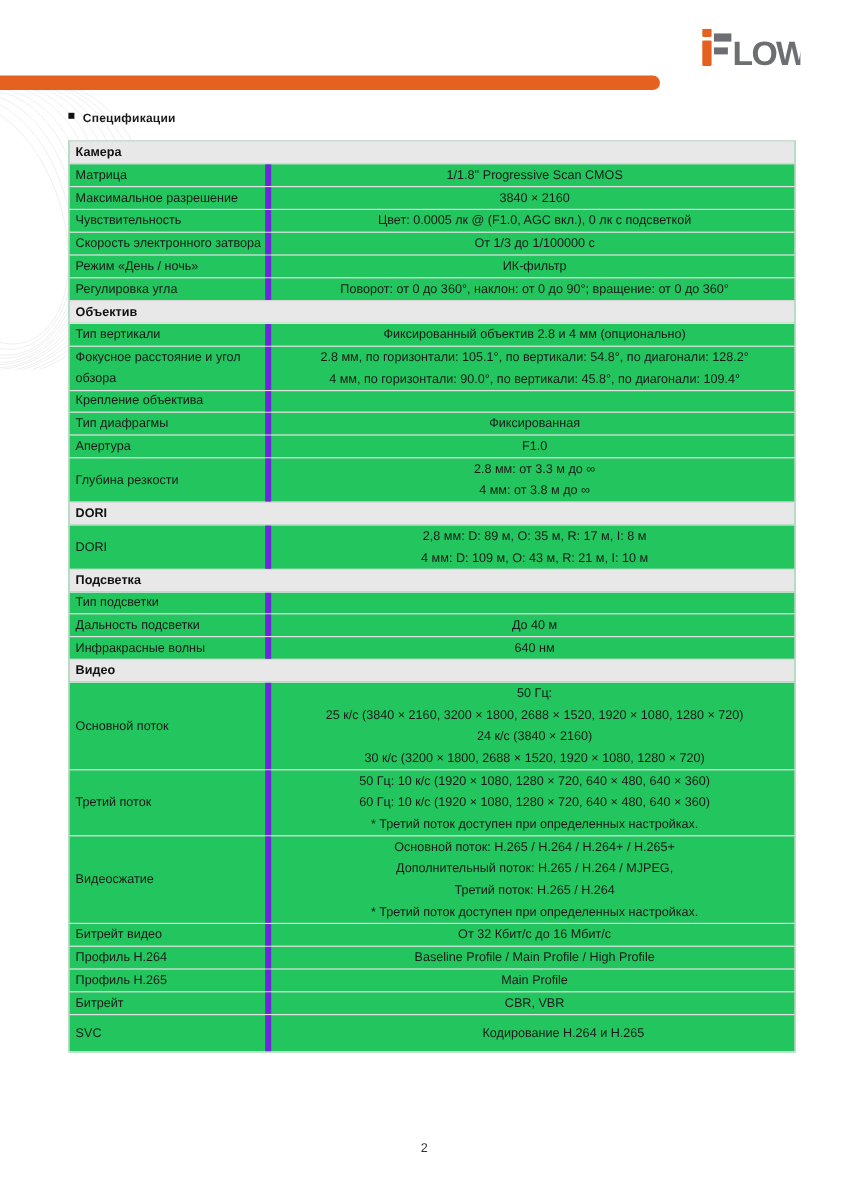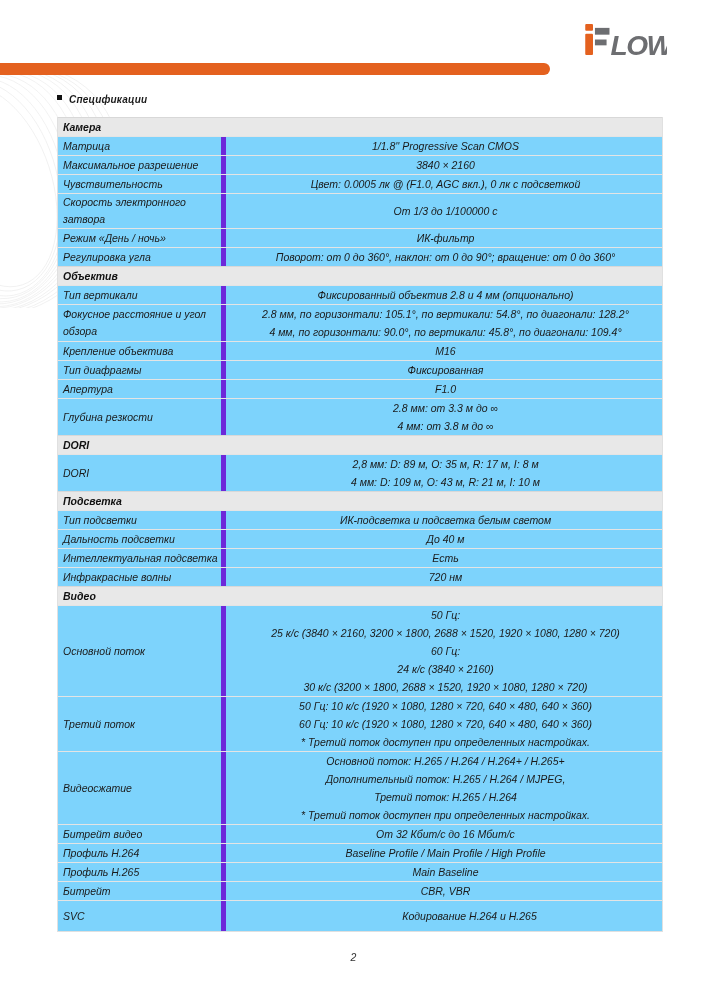--- a/index.html
+++ b/index.html
@@ -1,36 +1,36 @@
 <!DOCTYPE html>
 <html lang="ru"><head>
 <meta charset="utf-8">
 <style>
   html,body{margin:0;padding:0;background:#ffffff;}
   .page{
     position:relative;width:707px;height:1000px;margin:0 auto;background:#ffffff;
-    font-family:"Liberation Sans",sans-serif;color:#1a1a1a;overflow:hidden;font-style:italic;
+    font-family:"Liberation Sans",sans-serif;color:#1a1a1a;overflow:hidden;
   }
   
   .swirl{position:absolute;left:-58px;top:68px;pointer-events:none;}
   
   .orange-bar{
     position:absolute;left:0;top:63px;width:550px;height:12px;
     background:#E4611F;border-radius:0 6px 6px 0;
   }
   
   .logo{position:absolute;top:24px;right:40px;width:84px;height:32px;}
   
   .title-row{position:absolute;left:57px;top:94px;font-size:10px;font-weight:bold;letter-spacing:0.2px;}
   .bullet{display:inline-block;width:5px;height:5px;background:#111;margin-right:7px;vertical-align:3px;}
   
   .spec-table{
     position:absolute;left:57px;top:117px;width:606px;
     font-size:10.5px;border:1px solid #E0E0E0;border-top:none;box-sizing:border-box;
-    background:#7dd3fc;
+    background:#22c55e;
   }
   .section-header{
     background:#E8E8E8;font-weight:bold;line-height:18px;height:18px;
     padding:0 0 0 5px;border-top:1px solid #D8D8D8;color:#111;
   }
   .row{display:flex;border-top:1px solid #E4E4E4;}
   .cell-label{
     width:168px;box-sizing:border-box;padding:0 3px 0 5px;
     border-right:5px solid #6d28d9;display:flex;align-items:center;
     line-height:17px;flex-shrink:0;
@@ -128,23 +128,20 @@
       </div>
       <div class="row">
         <div class="cell-label">Фокусное расстояние и угол обзора</div>
         <div class="cell-value">
           <div class="value-line">2.8 мм, по горизонтали: 105.1°, по вертикали: 54.8°, по диагонали: 128.2°</div>
           <div class="value-line">4 мм, по горизонтали: 90.0°, по вертикали: 45.8°, по диагонали: 109.4°</div>
         </div>
       </div>
       <div class="row">
         <div class="cell-label">Крепление объектива</div>
-        <div class="cell-value">
-          <div class="value-line">M16</div>
-        </div>
       </div>
       <div class="row">
         <div class="cell-label">Тип диафрагмы</div>
         <div class="cell-value">
           <div class="value-line">Фиксированная</div>
         </div>
       </div>
       <div class="row">
         <div class="cell-label">Апертура</div>
         <div class="cell-value">
@@ -162,49 +159,39 @@
       <div class="row">
         <div class="cell-label">DORI</div>
         <div class="cell-value">
           <div class="value-line">2,8 мм: D: 89 м, O: 35 м, R: 17 м, I: 8 м</div>
           <div class="value-line">4 мм: D: 109 м, O: 43 м, R: 21 м, I: 10 м</div>
         </div>
       </div>
       <div class="section-header">Подсветка</div>
       <div class="row">
         <div class="cell-label">Тип подсветки</div>
-        <div class="cell-value">
-          <div class="value-line">ИК-подсветка и подсветка белым светом</div>
-        </div>
       </div>
       <div class="row">
         <div class="cell-label">Дальность подсветки</div>
         <div class="cell-value">
           <div class="value-line">До 40 м</div>
         </div>
       </div>
       <div class="row">
-        <div class="cell-label">Интеллектуальная подсветка</div>
-        <div class="cell-value">
-          <div class="value-line">Есть</div>
-        </div>
-      </div>
-      <div class="row">
         <div class="cell-label">Инфракрасные волны</div>
         <div class="cell-value">
-          <div class="value-line">720 нм</div>
+          <div class="value-line">640 нм</div>
         </div>
       </div>
       <div class="section-header">Видео</div>
       <div class="row">
         <div class="cell-label">Основной поток</div>
         <div class="cell-value">
           <div class="value-line">50 Гц:</div>
           <div class="value-line">25 к/с (3840 × 2160, 3200 × 1800, 2688 × 1520, 1920 × 1080, 1280 × 720)</div>
-          <div class="value-line">60 Гц:</div>
           <div class="value-line">24 к/с (3840 × 2160)</div>
           <div class="value-line">30 к/с (3200 × 1800, 2688 × 1520, 1920 × 1080, 1280 × 720)</div>
         </div>
       </div>
       <div class="row">
         <div class="cell-label">Третий поток</div>
         <div class="cell-value">
           <div class="value-line">50 Гц: 10 к/с (1920 × 1080, 1280 × 720, 640 × 480, 640 × 360)</div>
           <div class="value-line">60 Гц: 10 к/с (1920 × 1080, 1280 × 720, 640 × 480, 640 × 360)</div>
           <div class="value-line">* Третий поток доступен при определенных настройках.</div>
@@ -227,21 +214,21 @@
       </div>
       <div class="row">
         <div class="cell-label">Профиль H.264</div>
         <div class="cell-value">
           <div class="value-line">Baseline Profile / Main Profile / High Profile</div>
         </div>
       </div>
       <div class="row">
         <div class="cell-label">Профиль H.265</div>
         <div class="cell-value">
-          <div class="value-line">Main Baseline</div>
+          <div class="value-line">Main Profile</div>
         </div>
       </div>
       <div class="row">
         <div class="cell-label">Битрейт</div>
         <div class="cell-value">
           <div class="value-line">CBR, VBR</div>
         </div>
       </div>
       <div class="row">
         <div class="cell-label">SVC</div>

